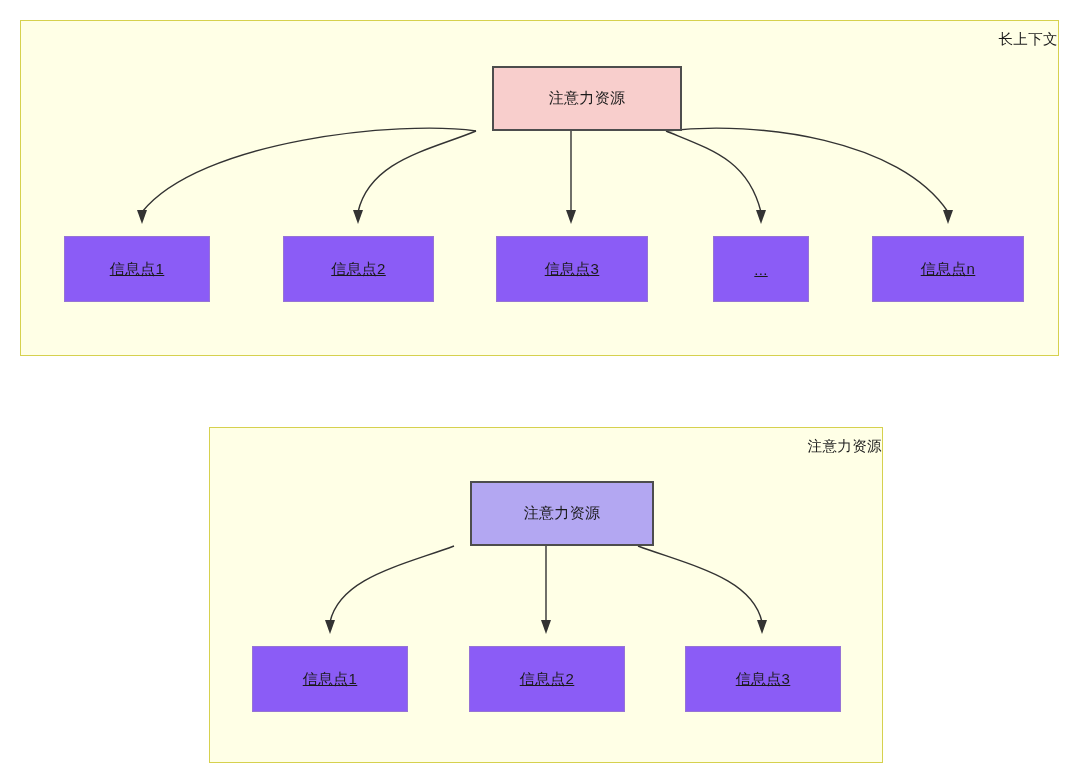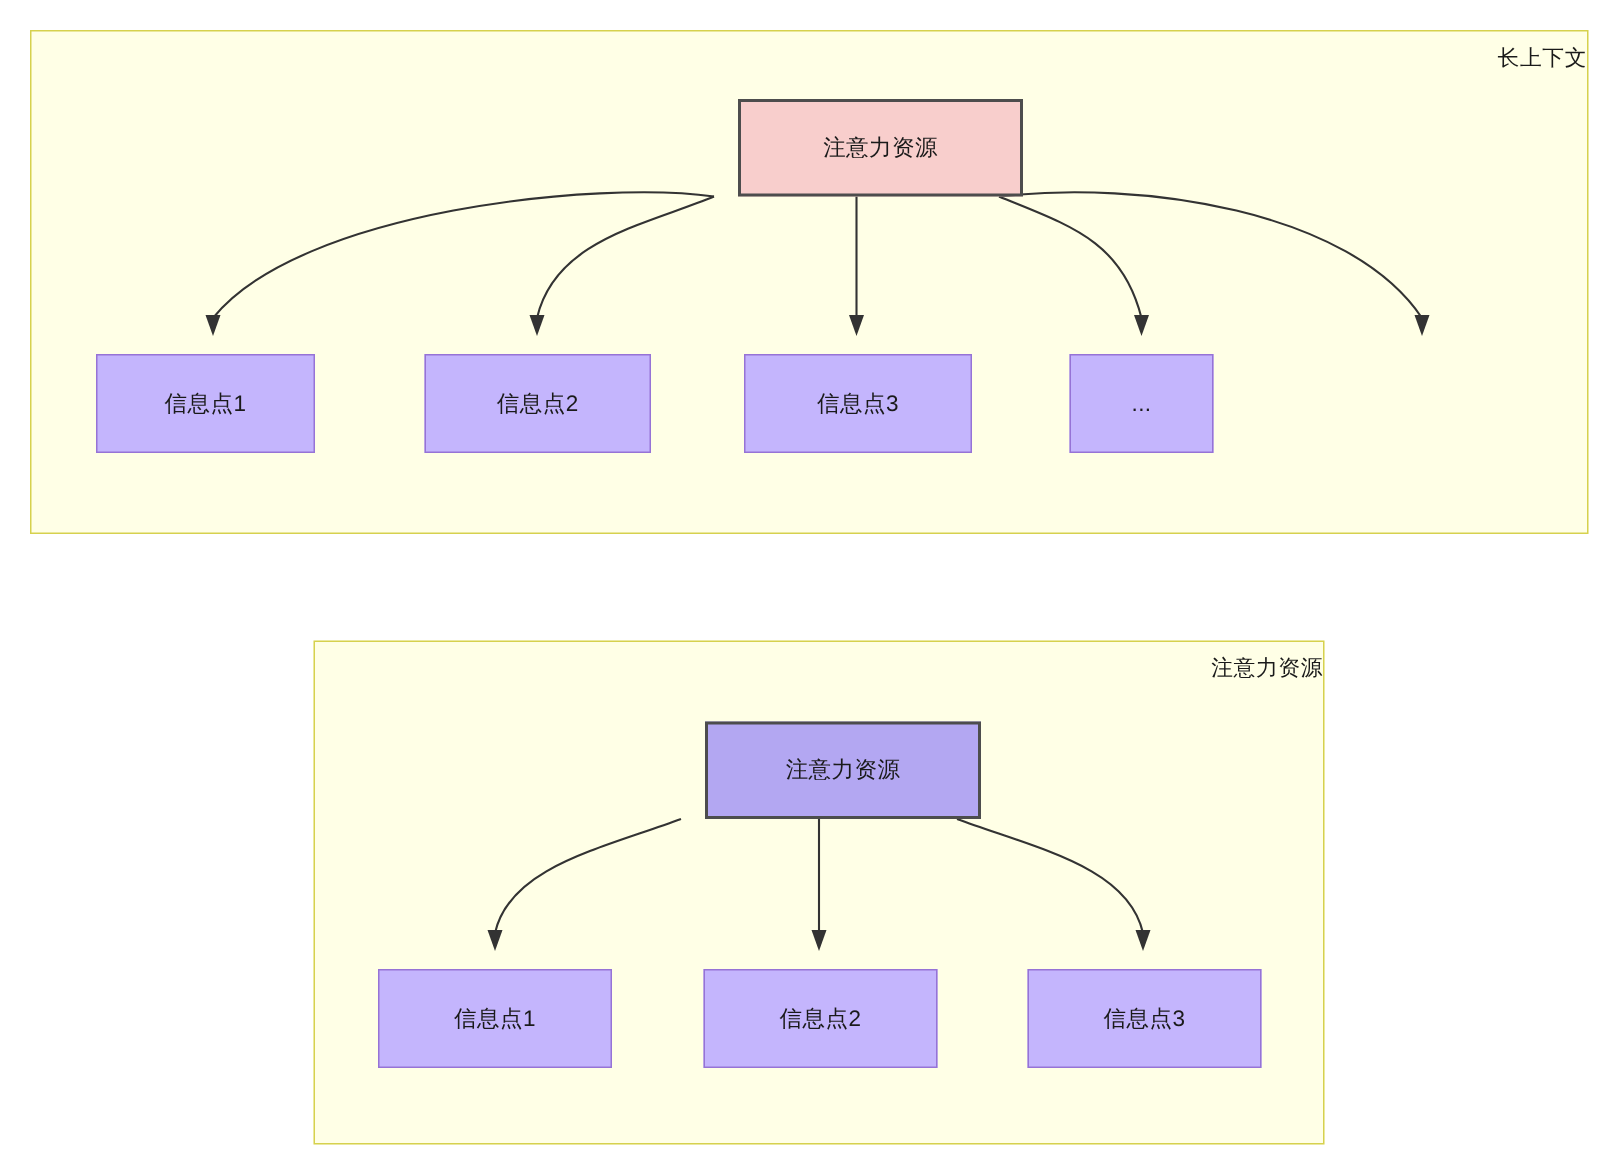--- a/index.html
+++ b/index.html
@@ -66,22 +66,23 @@
     border: 2px solid #4d4d4d;
     margin-left: 16px;
   }
   .node.root.pink {
     background: #f8cecc;
   }
   .node.root.purple {
     background: #b3a7f2;
   }
   .node.leaf {
-    background: #c4b5fd;
+    background: #8b5cf6;
     border: 1.5px solid #9673d6;
+    text-decoration: underline;
   }
   svg.edges {
     position: absolute;
     left: 0;
     top: 0;
     width: 1080px;
     height: 774px;
     pointer-events: none;
     overflow: visible;
   }
@@ -146,20 +147,23 @@
   </div>
 
   <div class="node leaf" style="left:496px; top:236px; width:152px; height:66px;">
     <span>信息点3</span>
   </div>
 
   <div class="node leaf" style="left:713px; top:236px; width:96px; height:66px;">
     <span>...</span>
   </div>
 
+  <div class="node leaf" style="left:872px; top:236px; width:152px; height:66px;">
+    <span>信息点n</span>
+  </div>
 
   <div class="panel" id="panel-short">
     <div class="panel-title">注意力资源</div>
   </div>
 
   <svg class="edges">
 
     <g>
       <path d="M 454 546 C 400 566 340 578 330 622"></path>
       <polygon points="330,634 325,620 335,620"></polygon>

